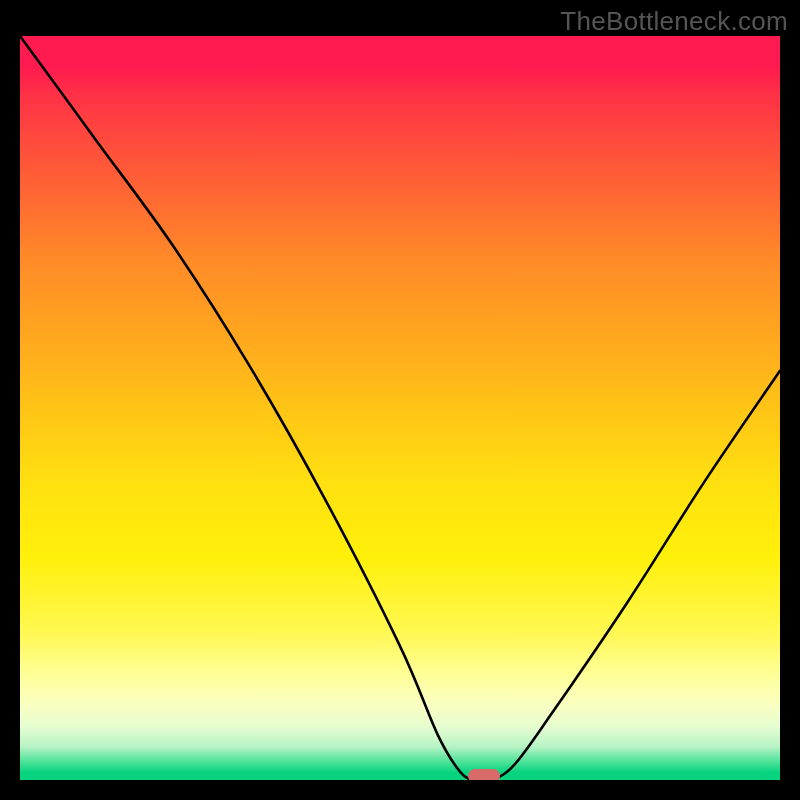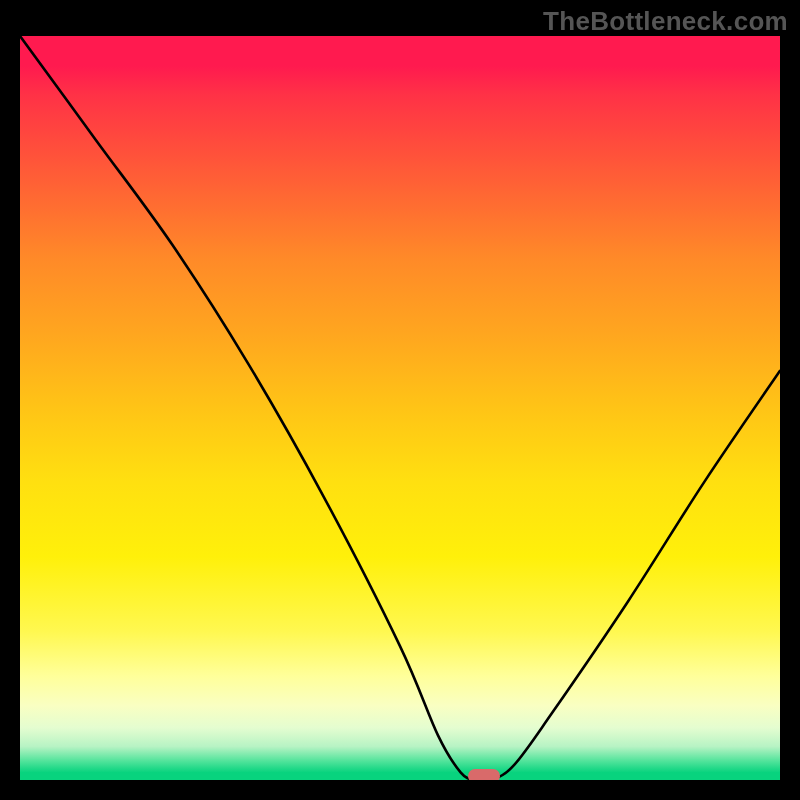--- a/index.html
+++ b/index.html
@@ -16,21 +16,21 @@
     width: 800px;
     height: 800px;
     background: #000;
   }
   .watermark {
     position: absolute;
     top: 6px;
     right: 12px;
     color: #555555;
     font-size: 26px;
-    font-weight: 700;
+    font-weight: 400;
     letter-spacing: 0.3px;
     z-index: 50;
   }
   .plot-area {
     position: absolute;
     left: 20px;
     top: 36px;
     width: 760px;
     height: 744px;
     overflow: hidden;

